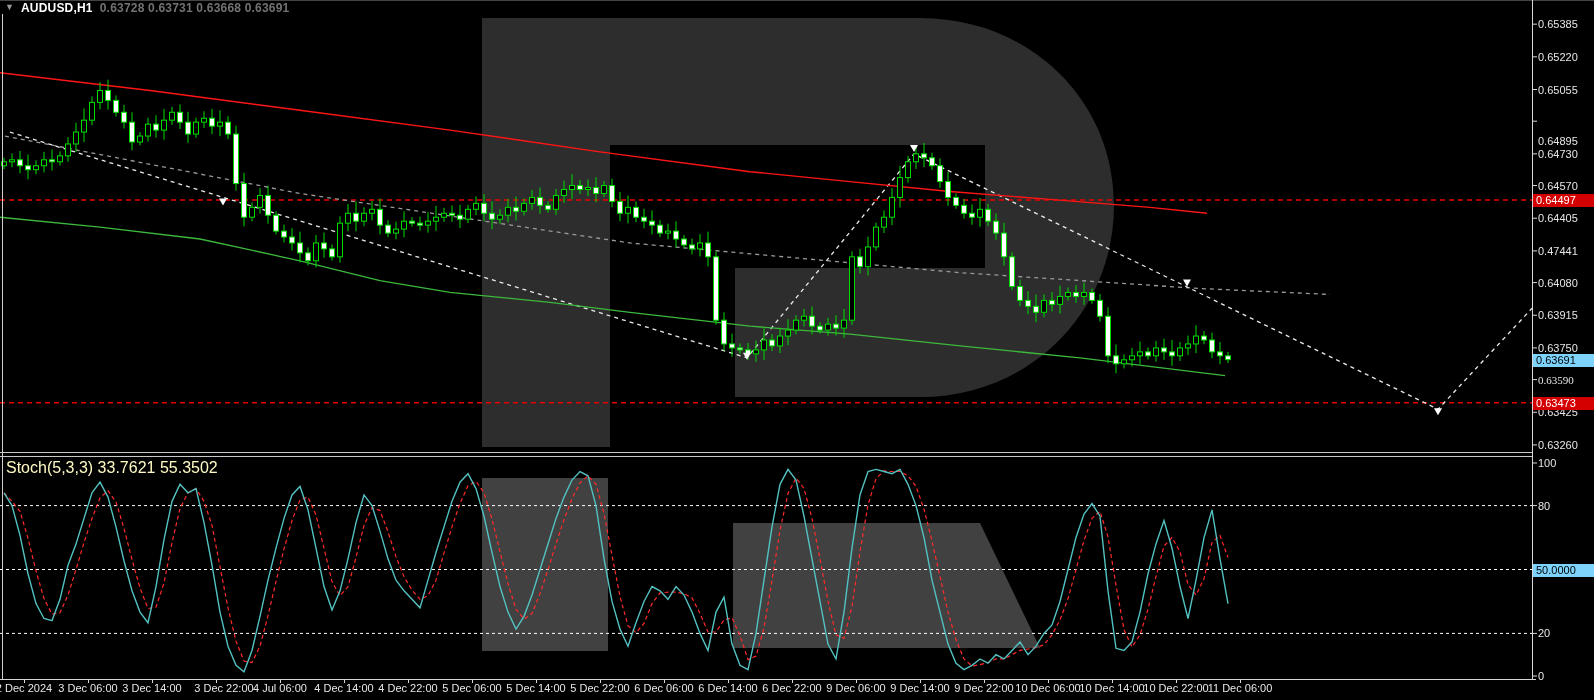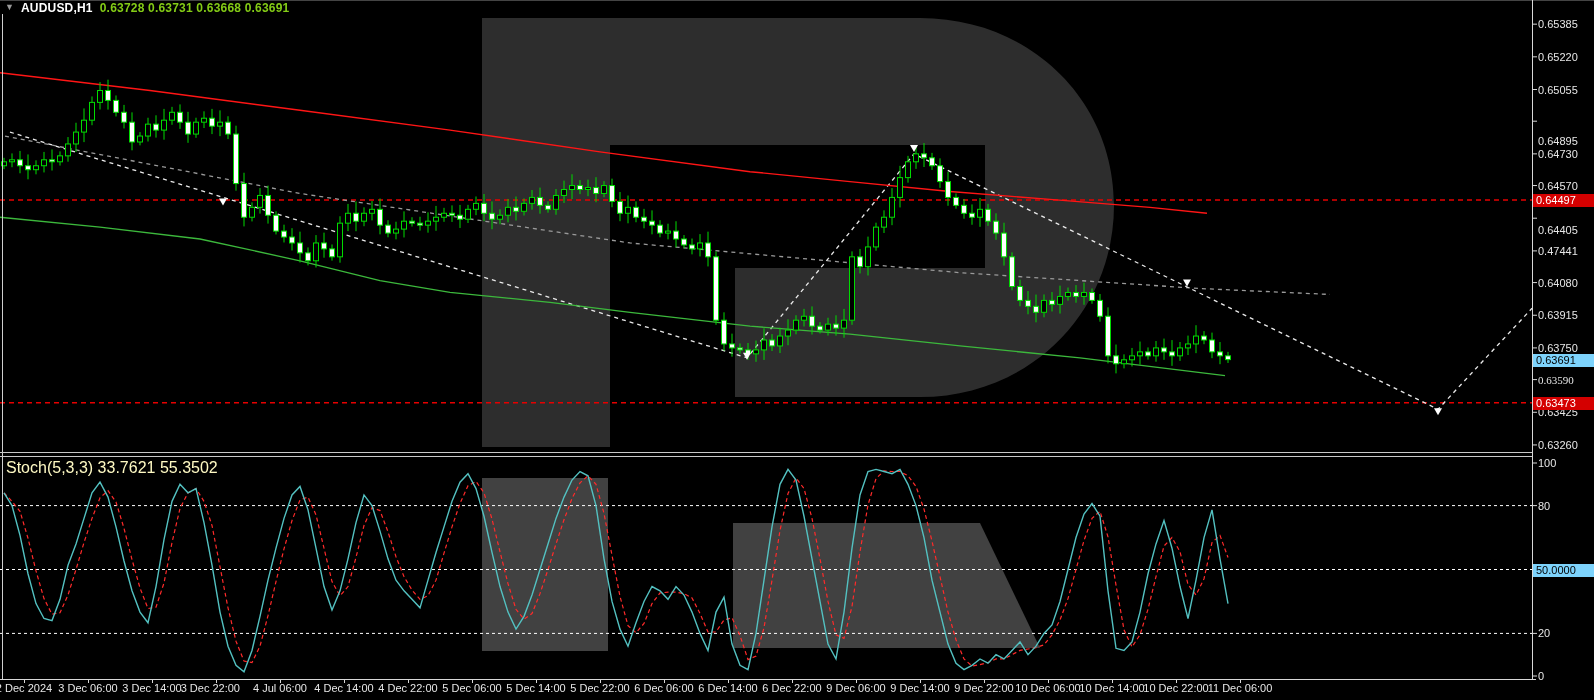--- a/index.html
+++ b/index.html
@@ -1,21 +1,21 @@
 <!DOCTYPE html>
 <html><head>
 <meta charset="utf-8">
 <style>
   html,body{margin:0;padding:0;background:#000;}
   #root{position:relative;width:1594px;height:700px;background:#000;overflow:hidden;
         font-family:"Liberation Sans",sans-serif;-webkit-font-smoothing:none;}
   #titlebar{position:absolute;left:5px;top:1px;height:13px;display:flex;align-items:center;gap:7px;z-index:30;}
   #dd{color:#9a9a9a;font-size:9px;line-height:13px;cursor:pointer;}
   #symtitle{color:#fff;font-size:12px;font-weight:bold;letter-spacing:.2px;}
-  #ohlc{color:#84cc16;font-size:12px;font-weight:bold;letter-spacing:.2px;}
+  #ohlc{color:#737373;font-size:12px;font-weight:bold;letter-spacing:.2px;}
   #stochlabel{position:absolute;left:6px;top:459px;color:#fef9c3;font-size:16px;z-index:30;}
   svg#cv{position:absolute;left:0;top:0;z-index:10;}
   .plabel{position:absolute;left:1538px;color:#e6e6e6;font-size:11px;line-height:13px;z-index:20;white-space:nowrap;}
   .pbox{position:absolute;left:1533px;width:59px;font-size:11px;line-height:13px;z-index:21;padding-left:3px;white-space:nowrap;}
   .pbox.red{background:#d40000;color:#fff;}
   .pbox.white{background:#7dd3fc;color:#000;}
   .tlabel{position:absolute;top:682px;width:80px;margin-left:-40px;text-align:center;color:#e6e6e6;font-size:11px;z-index:20;white-space:nowrap;}
   .slabel{position:absolute;left:1538px;color:#e6e6e6;font-size:11px;line-height:13px;z-index:20;}
 </style>
 </head>
@@ -420,40 +420,40 @@
         <line x1="1240.5" y1="679" x2="1240.5" y2="683" stroke="#d8d8d8" stroke-width="1"></line>
       </g>
     </svg>
   <div id="labels">
       <div class="plabel" style="top: 18.1584px;">0.65385</div>
       <div class="plabel" style="top: 50.8317px;">0.65220</div>
       <div class="plabel" style="top: 83.505px;">0.65055</div>
       <div class="plabel" style="top: 115.188px; margin-top: 20px;">0.64895</div>
       <div class="plabel" style="top: 147.861px;">0.64730</div>
       <div class="plabel" style="top: 179.545px;">0.64570</div>
-      <div class="plabel" style="top: 212.218px; margin-top: 12px;">0.64405</div>
+      <div class="plabel" style="top: 212.218px;">0.64405</div>
       <div class="plabel" style="top: 244.891px;">0.47441</div>
       <div class="plabel" style="top: 276.574px;">0.64080</div>
       <div class="plabel" style="top: 309.248px;">0.63915</div>
       <div class="plabel" style="top: 341.921px;">0.63750</div>
       <div class="plabel" style="top: 373.604px; font-family: Liberation Serif, serif;">0.63590</div>
       <div class="plabel" style="top: 406.277px;">0.63425</div>
       <div class="plabel" style="top: 438.95px;">0.63260</div>
       <div class="pbox red" style="top: 194px;">0.64497</div>
       <div class="pbox white" style="top: 353.604px;">0.63691</div>
       <div class="pbox red" style="top: 396.772px;">0.63473</div>
       <div class="slabel" style="top: 457px;">100</div>
       <div class="slabel" style="top: 499.6px;">80</div>
       <div class="slabel" style="top: 627.4px;">20</div>
       <div class="slabel" style="top: 670px;">0</div>
       <div class="pbox white" style="top: 563.5px;">50.0000</div>
       <div class="tlabel" style="left: 24px;">2 Dec 2024</div>
       <div class="tlabel" style="left: 88px;">3 Dec 06:00</div>
       <div class="tlabel" style="left: 152px;">3 Dec 14:00</div>
-      <div class="tlabel" style="left: 200px; text-align: right;">3 Dec 22:00</div>
+      <div class="tlabel" style="left: 224px;">3 Dec 22:00</div>
       <div class="tlabel" style="left: 280px;">4 Jul 06:00</div>
       <div class="tlabel" style="left: 344px;">4 Dec 14:00</div>
       <div class="tlabel" style="left: 408px;">4 Dec 22:00</div>
       <div class="tlabel" style="left: 472px;">5 Dec 06:00</div>
       <div class="tlabel" style="left: 536px;">5 Dec 14:00</div>
       <div class="tlabel" style="left: 600px;">5 Dec 22:00</div>
       <div class="tlabel" style="left: 664px;">6 Dec 06:00</div>
       <div class="tlabel" style="left: 728px;">6 Dec 14:00</div>
       <div class="tlabel" style="left: 792px;">6 Dec 22:00</div>
       <div class="tlabel" style="left: 856px;">9 Dec 06:00</div>

